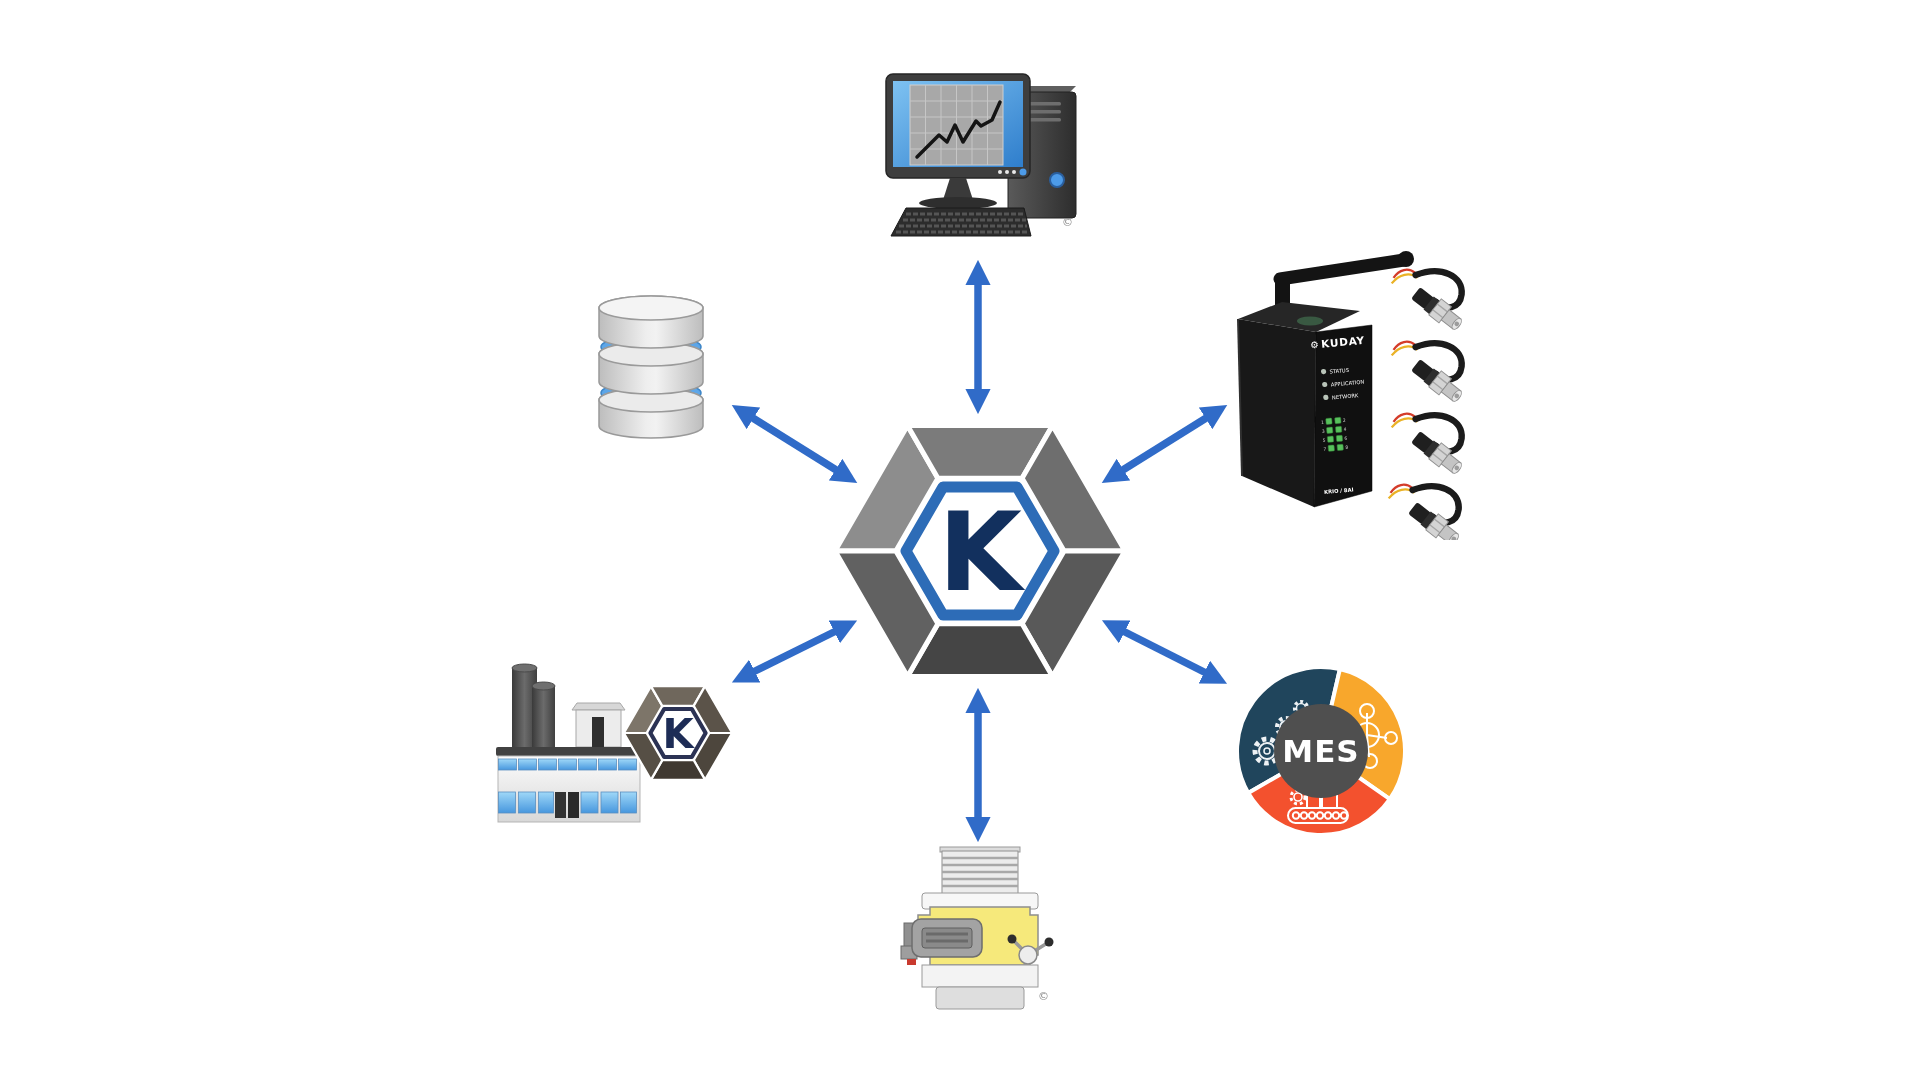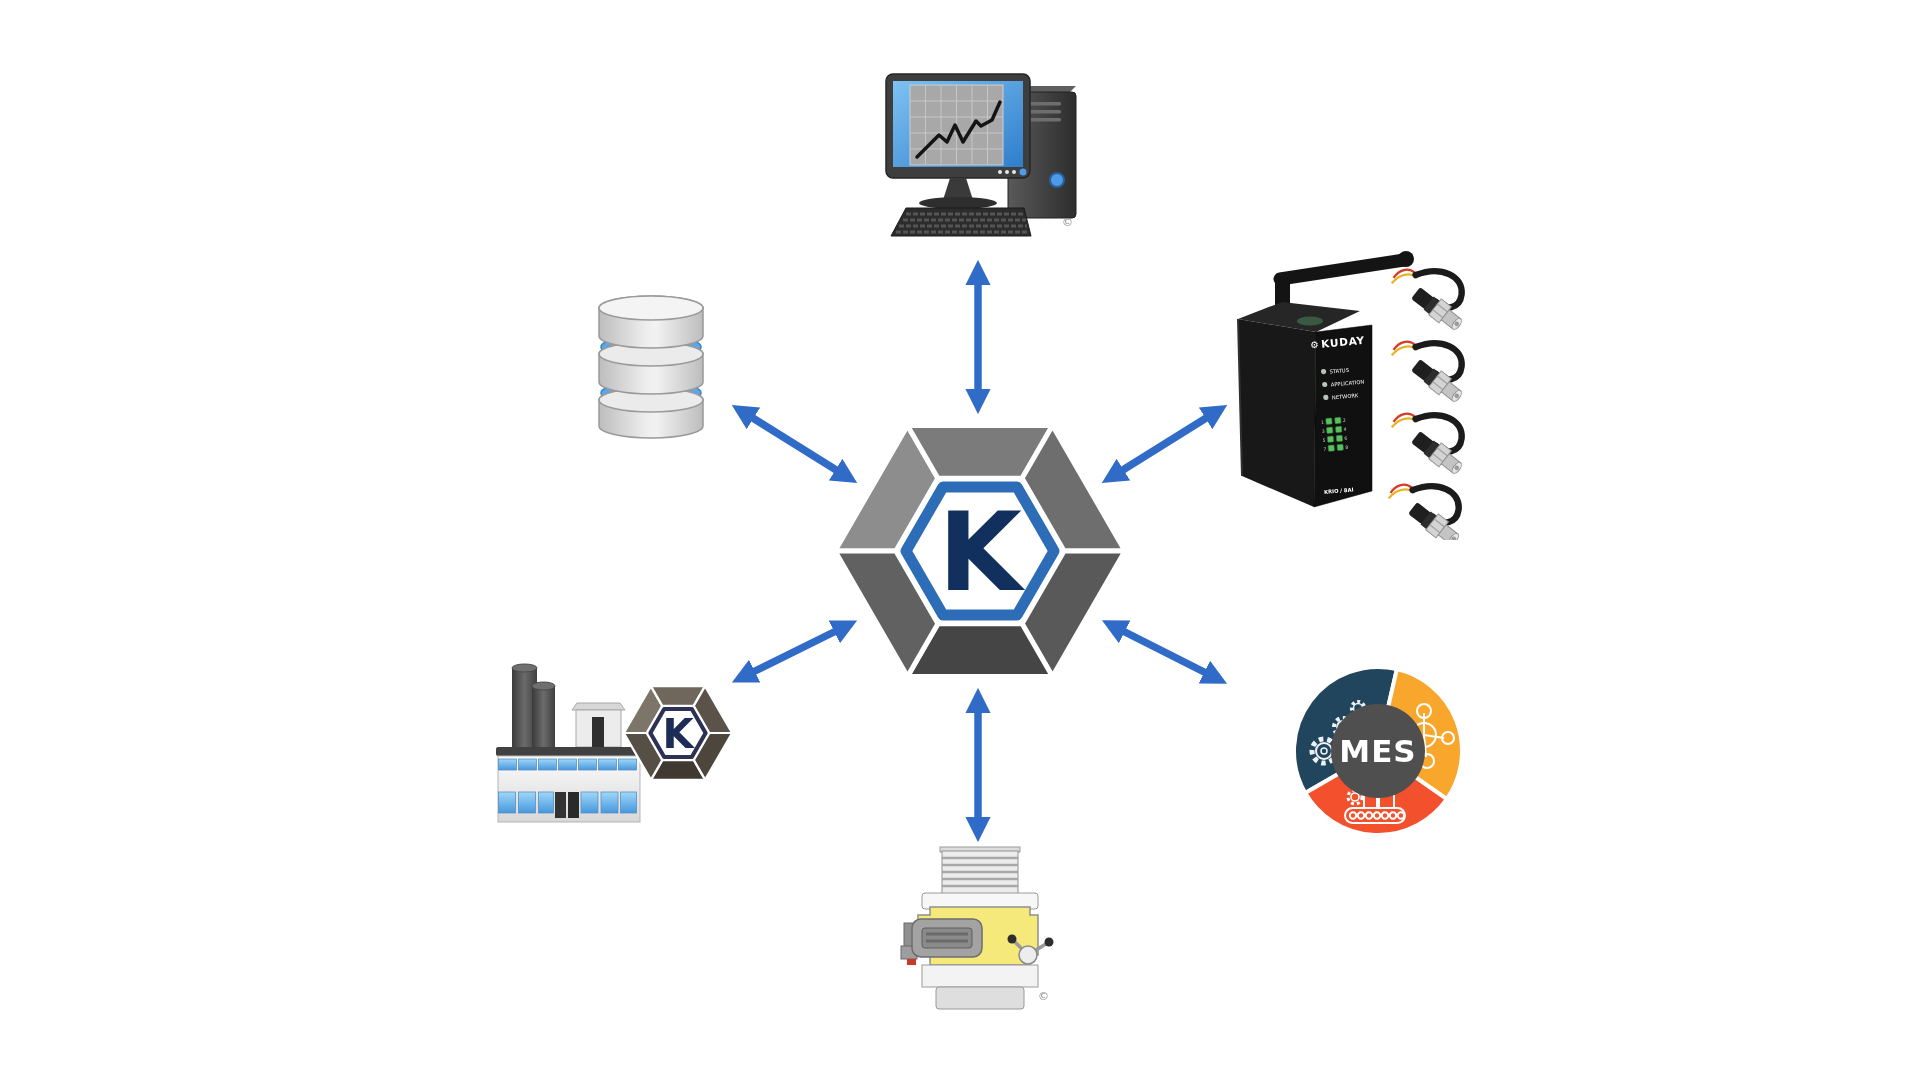--- a/index.html
+++ b/index.html
@@ -251,21 +251,21 @@
         <path d="M72.5,-125.6 L145,0 L84.1,0 L42.1,-72.8 Z" fill="#5b5349"></path>
         <path d="M145,0 L72.5,125.6 L42.1,72.8 L84.1,0 Z" fill="#4d463d"></path>
         <path d="M72.5,125.6 L-72.5,125.6 L-42.1,72.8 L42.1,72.8 Z" fill="#403931"></path>
         <path d="M-72.5,125.6 L-145,0 L-84.1,0 L-42.1,72.8 Z" fill="#564f45"></path>
       </g>
       <path d="M-74,0 L-37,-64.1 L37,-64.1 L74,0 L37,64.1 L-37,64.1 Z" fill="#ffffff" stroke="#2b3254" stroke-width="11" stroke-linejoin="round"></path>
       <text x="0" y="39" text-anchor="middle" font-size="108" font-weight="700" fill="#1d2c56">K</text>
     </svg>
   </div>
 
-  <div class="node" style="left:1292px;top:665px;width:172px;height:172px;">
+  <div class="node" style="left:1235px;top:665px;width:172px;height:172px;">
     <svg width="172" height="172" viewBox="-86 -86 172 172">
       <g stroke="#ffffff" stroke-width="4" stroke-linejoin="round">
         <path d="M0,0 L-72.74,42 A84,84 0 0 1 18.9,-81.85 Z" style="fill:var(--mes-navy)"></path>
         <path d="M0,0 L18.9,-81.85 A84,84 0 0 1 68.81,48.18 Z" style="fill:var(--mes-orange)"></path>
         <path d="M0,0 L68.81,48.18 A84,84 0 0 1 -72.74,42 Z" style="fill:var(--mes-red)"></path>
       </g>
       <g stroke="#eef2f5" fill="none">
         <circle cx="-54" cy="0" r="12" stroke-width="5" stroke-dasharray="4.5 4"></circle>
         <circle cx="-54" cy="0" r="8" stroke-width="2"></circle>
         <circle cx="-54" cy="0" r="3" stroke-width="1.5"></circle>

